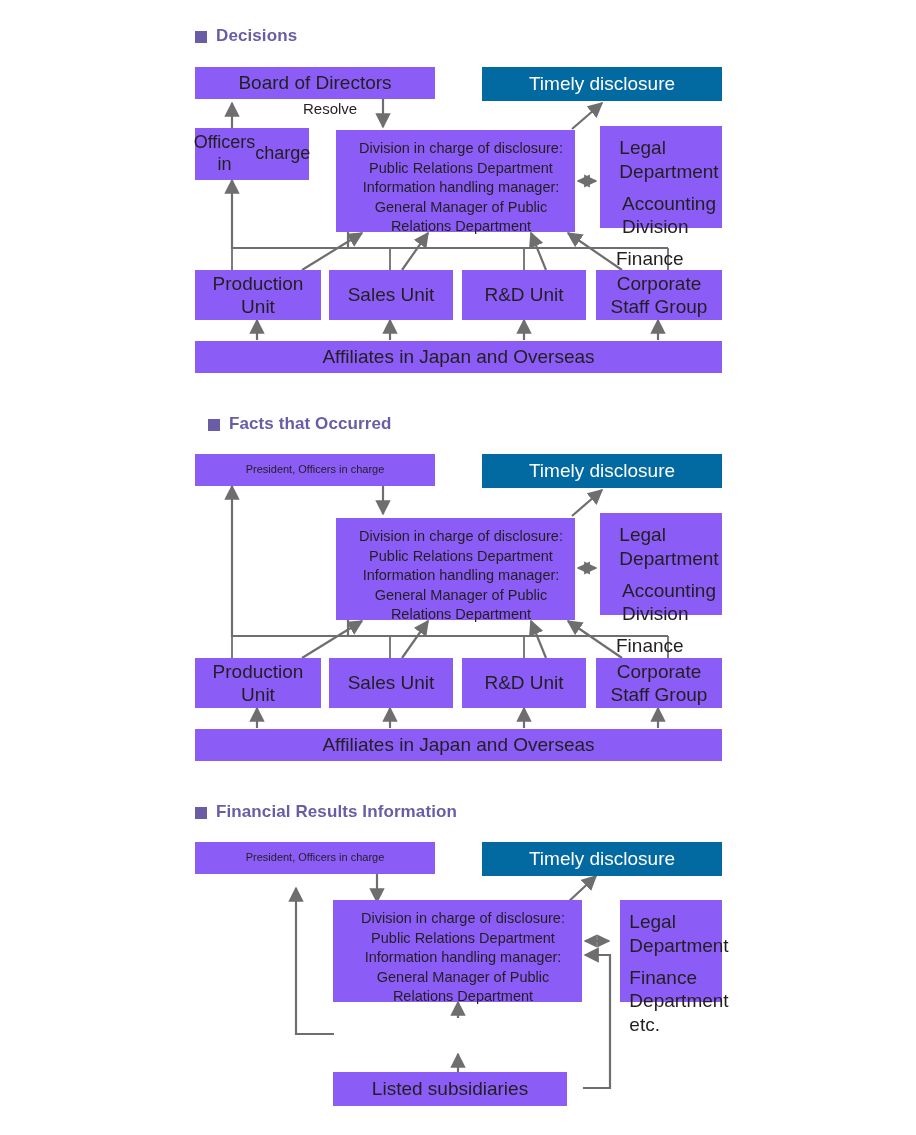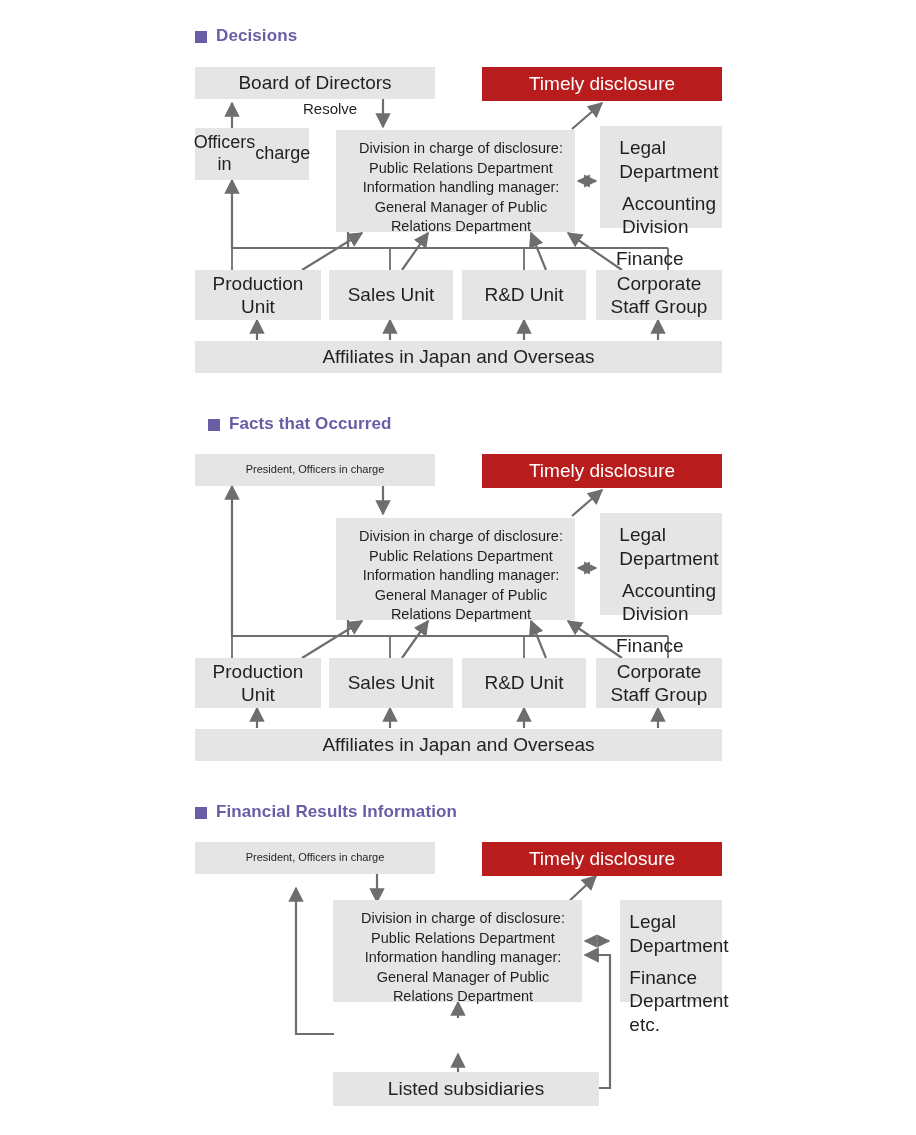--- a/index.html
+++ b/index.html
@@ -15,25 +15,25 @@
     position:absolute;display:flex;align-items:center;gap:9px;
     font-size:17px;font-weight:bold;color:#6b5ca6;letter-spacing:.1px;
     white-space:nowrap;
   }
   .sec-bullet{
     width:12px;height:12px;background:#6b5ca6;display:inline-block;flex:0 0 auto;
     margin-top:2px;
   }
 
   .box{
-    position:absolute;background:#e5e5e5;color:#231f20;
+    position:absolute;background:#8b5cf6;color:#231f20;
     display:flex;align-items:center;justify-content:center;
     text-align:center;line-height:1.22;box-sizing:border-box;
   }
-  .box.dark{background:#b91c1c;color:#ffffff;}
+  .box.dark{background:#0369a1;color:#ffffff;}
   .box.topleft{align-items:center;justify-content:flex-start;text-align:left;}
 
   .disc{
     font-size:14.5px;line-height:1.345;padding:9px 0 9px 11px;
   }
   .side{
     font-size:19px;line-height:1.25;padding:10px 0 10px 16px;
   }
   .side p{margin:0 0 8px 0;}
   .side p:last-child{margin-bottom:0;}
@@ -272,17 +272,17 @@
       <span>Department</span>
     </p>
     <p>
       <span>Finance</span><br>
       <span>Department</span><br>
       <span>etc.</span>
     </p>
   </div>
 
 
-  <div class="box f19" style="left:333px;top:1072px;width:266px;height:34px;">
+  <div class="box f19" style="left:333px;top:1072px;width:234px;height:34px;">
     <span>Listed subsidiaries</span>
   </div>
 
 </div>
 
 </body></html>

